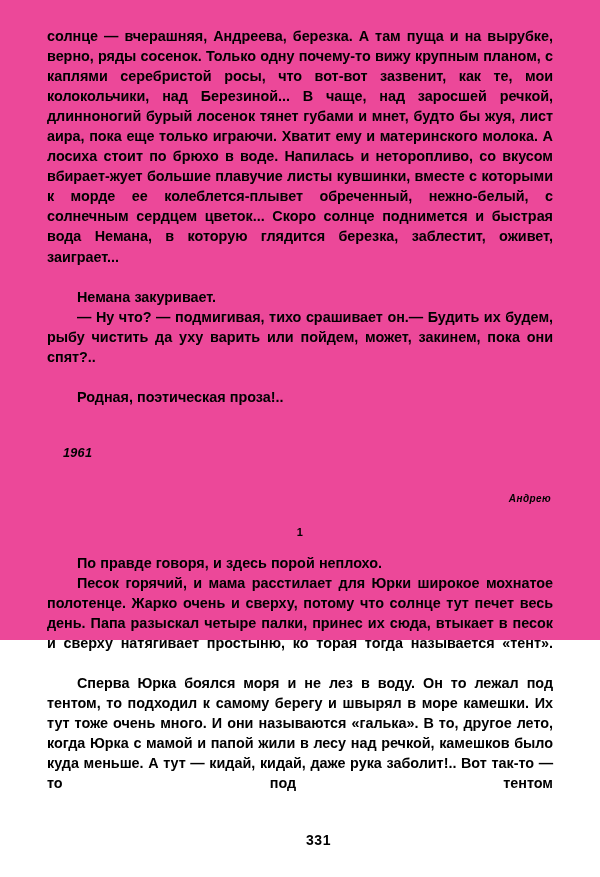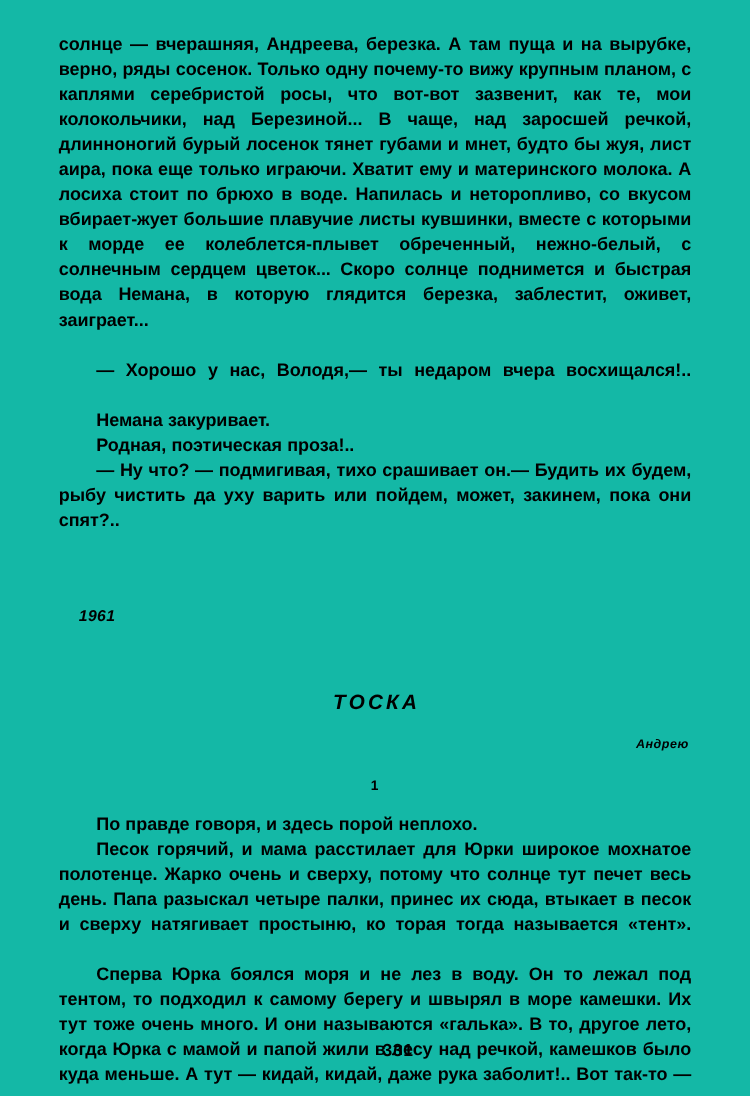--- a/index.html
+++ b/index.html
@@ -11,22 +11,22 @@
     width: 600px;
     height: 877px;
     font-family: "Liberation Sans", sans-serif;
     color: #000000;
     -webkit-font-smoothing: none;
   }
 
   .page {
     position: relative;
     width: 600px;
-    height: 877px;
-    background: #14b8a6;
+    height: 640px;
+    background: #ec4899;
     box-sizing: border-box;
   }
 
   .text-block {
     position: absolute;
     left: 47px;
     top: 26px;
     width: 506px;
   }
 
@@ -123,31 +123,29 @@
 </style>
 </head>
 <body>
 
 <div class="page">
 
   <div class="text-block">
 
     <p class="para noindent">солнце — вчерашняя, Андреева, березка. А там пуща и на вырубке, верно, ряды сосенок. Только одну почему-то вижу крупным планом, с каплями серебристой росы, что вот-вот зазвенит, как те, мои колокольчики, над Березиной... В чаще, над заросшей речкой, длинноногий бурый лосенок тянет губами и мнет, будто бы жуя, лист аира, пока еще только играючи. Хватит ему и материнского молока. А лосиха стоит по брюхо в воде. Напилась и неторопливо, со вкусом вбирает-жует большие плавучие листы кувшинки, вместе с которыми к морде ее колеблется-плывет обреченный, нежно-белый, с солнечным сердцем цветок... Скоро солнце поднимется и быстрая вода Немана, в которую глядится березка, заблестит, оживет, заиграет...</p>
 
-    <p class="para indent">— Хорошо у нас, Володя,— ты недаром вчера восхищался!..</p>
 
     <p class="para indent flush">Немана закуривает.</p>
 
+    <p class="para indent">— Ну что? — подмигивая, тихо срашивает он.— Будить их будем, рыбу чистить да уху варить или пойдем, может, закинем, пока они спят?..</p>
+
     <p class="para indent flush">Родная, поэтическая проза!..</p>
-
-    <p class="para indent">— Ну что? — подмигивая, тихо срашивает он.— Будить их будем, рыбу чистить да уху варить или пойдем, может, закинем, пока они спят?..</p>
 
     <p class="date-line">1961</p>
 
-    <h2 class="story-title">ТОСКА</h2>
 
     <p class="dedication">Андрею</p>
 
     <p class="section-number">1</p>
 
     <p class="para indent flush after-section">По правде говоря, и здесь порой неплохо.</p>
 
 
     <p class="para indent">Песок горячий, и мама расстилает для Юрки широкое мохнатое полотенце. Жарко очень и сверху, потому что солнце тут печет весь день. Папа разыскал четыре палки, принес их сюда, втыкает в песок и сверху натягивает простыню, ко торая тогда называется «тент».</p>
 

